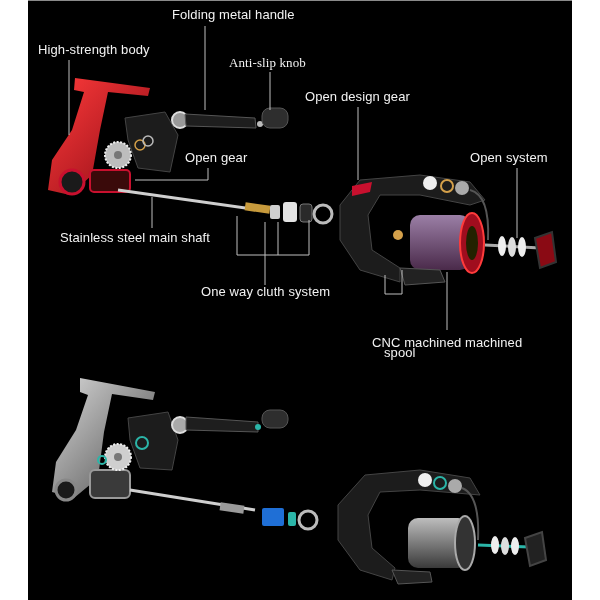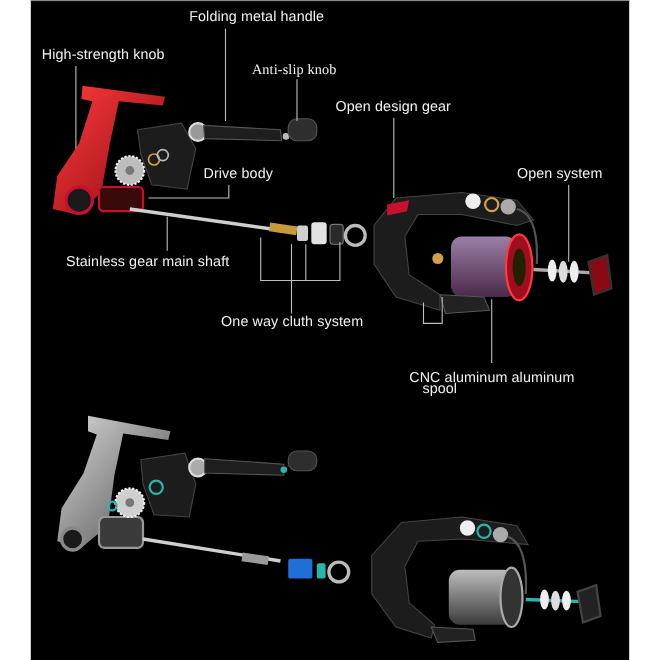--- a/index.html
+++ b/index.html
@@ -134,21 +134,21 @@
     <line x1="152" y1="197" x2="152" y2="228"></line>
     <polyline points="237,216 237,255 309,255 309,220"></polyline>
     <line x1="265" y1="222" x2="265" y2="285"></line>
     <line x1="278" y1="222" x2="278" y2="255"></line>
     <polyline points="385,275 385,294 402,294 402,270"></polyline>
     <line x1="447" y1="272" x2="447" y2="330"></line>
   </g>
 </svg>
 
 <div class="label" style="left:138px; top:8px;margin-left:34px;">Folding metal handle</div>
-<div class="label" style="left:38px; top:43px;">High-strength knob</div>
+<div class="label" style="left:38px; top:43px;">High-strength body</div>
 <div class="label" style="left:229px; top:56px;font-family:Liberation Serif, serif;">Anti-slip knob</div>
 <div class="label" style="left:305px; top:90px;">Open design gear</div>
-<div class="label" style="left:185px; top:151px;">Drive body</div>
+<div class="label" style="left:185px; top:151px;">Open gear</div>
 <div class="label" style="left:470px; top:151px;">Open system</div>
-<div class="label" style="left:60px; top:231px;">Stainless gear main shaft</div>
+<div class="label" style="left:60px; top:231px;">Stainless steel main shaft</div>
 <div class="label" style="left:201px; top:285px;text-align:right;">One way cluth system</div>
-<div class="label" style="left:372px; top:336px;">CNC aluminum aluminum</div>
+<div class="label" style="left:372px; top:336px;">CNC machined machined</div>
 <div class="label" style="left:372px; top:346px;margin-left:12px;">spool</div>
 
 </body></html>

